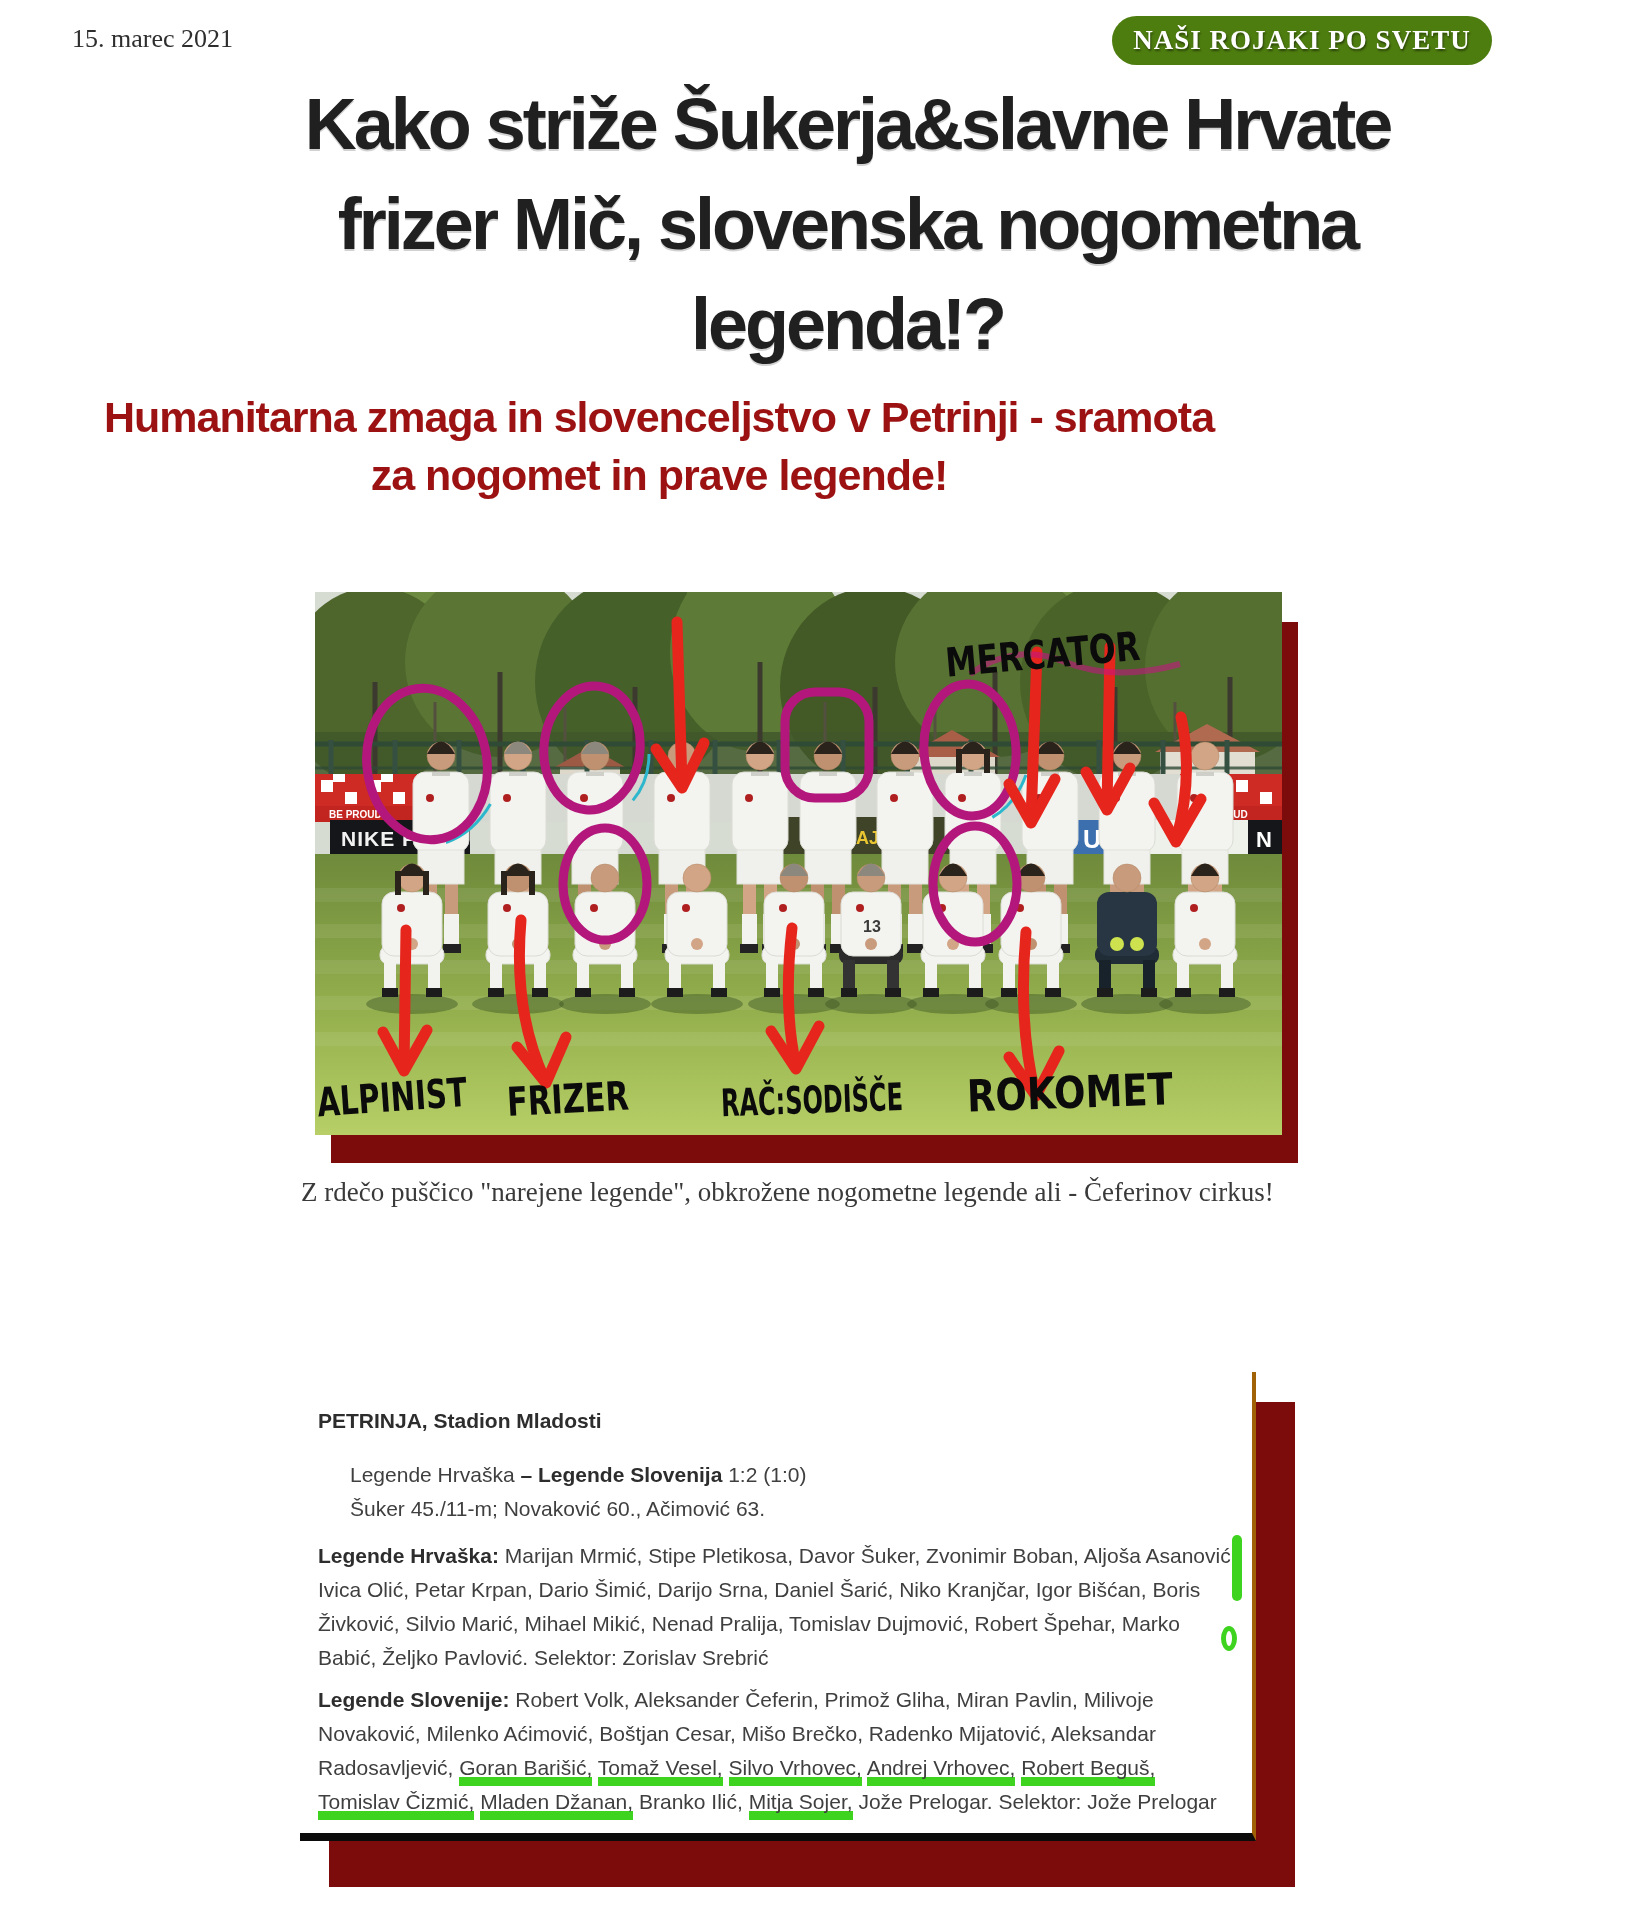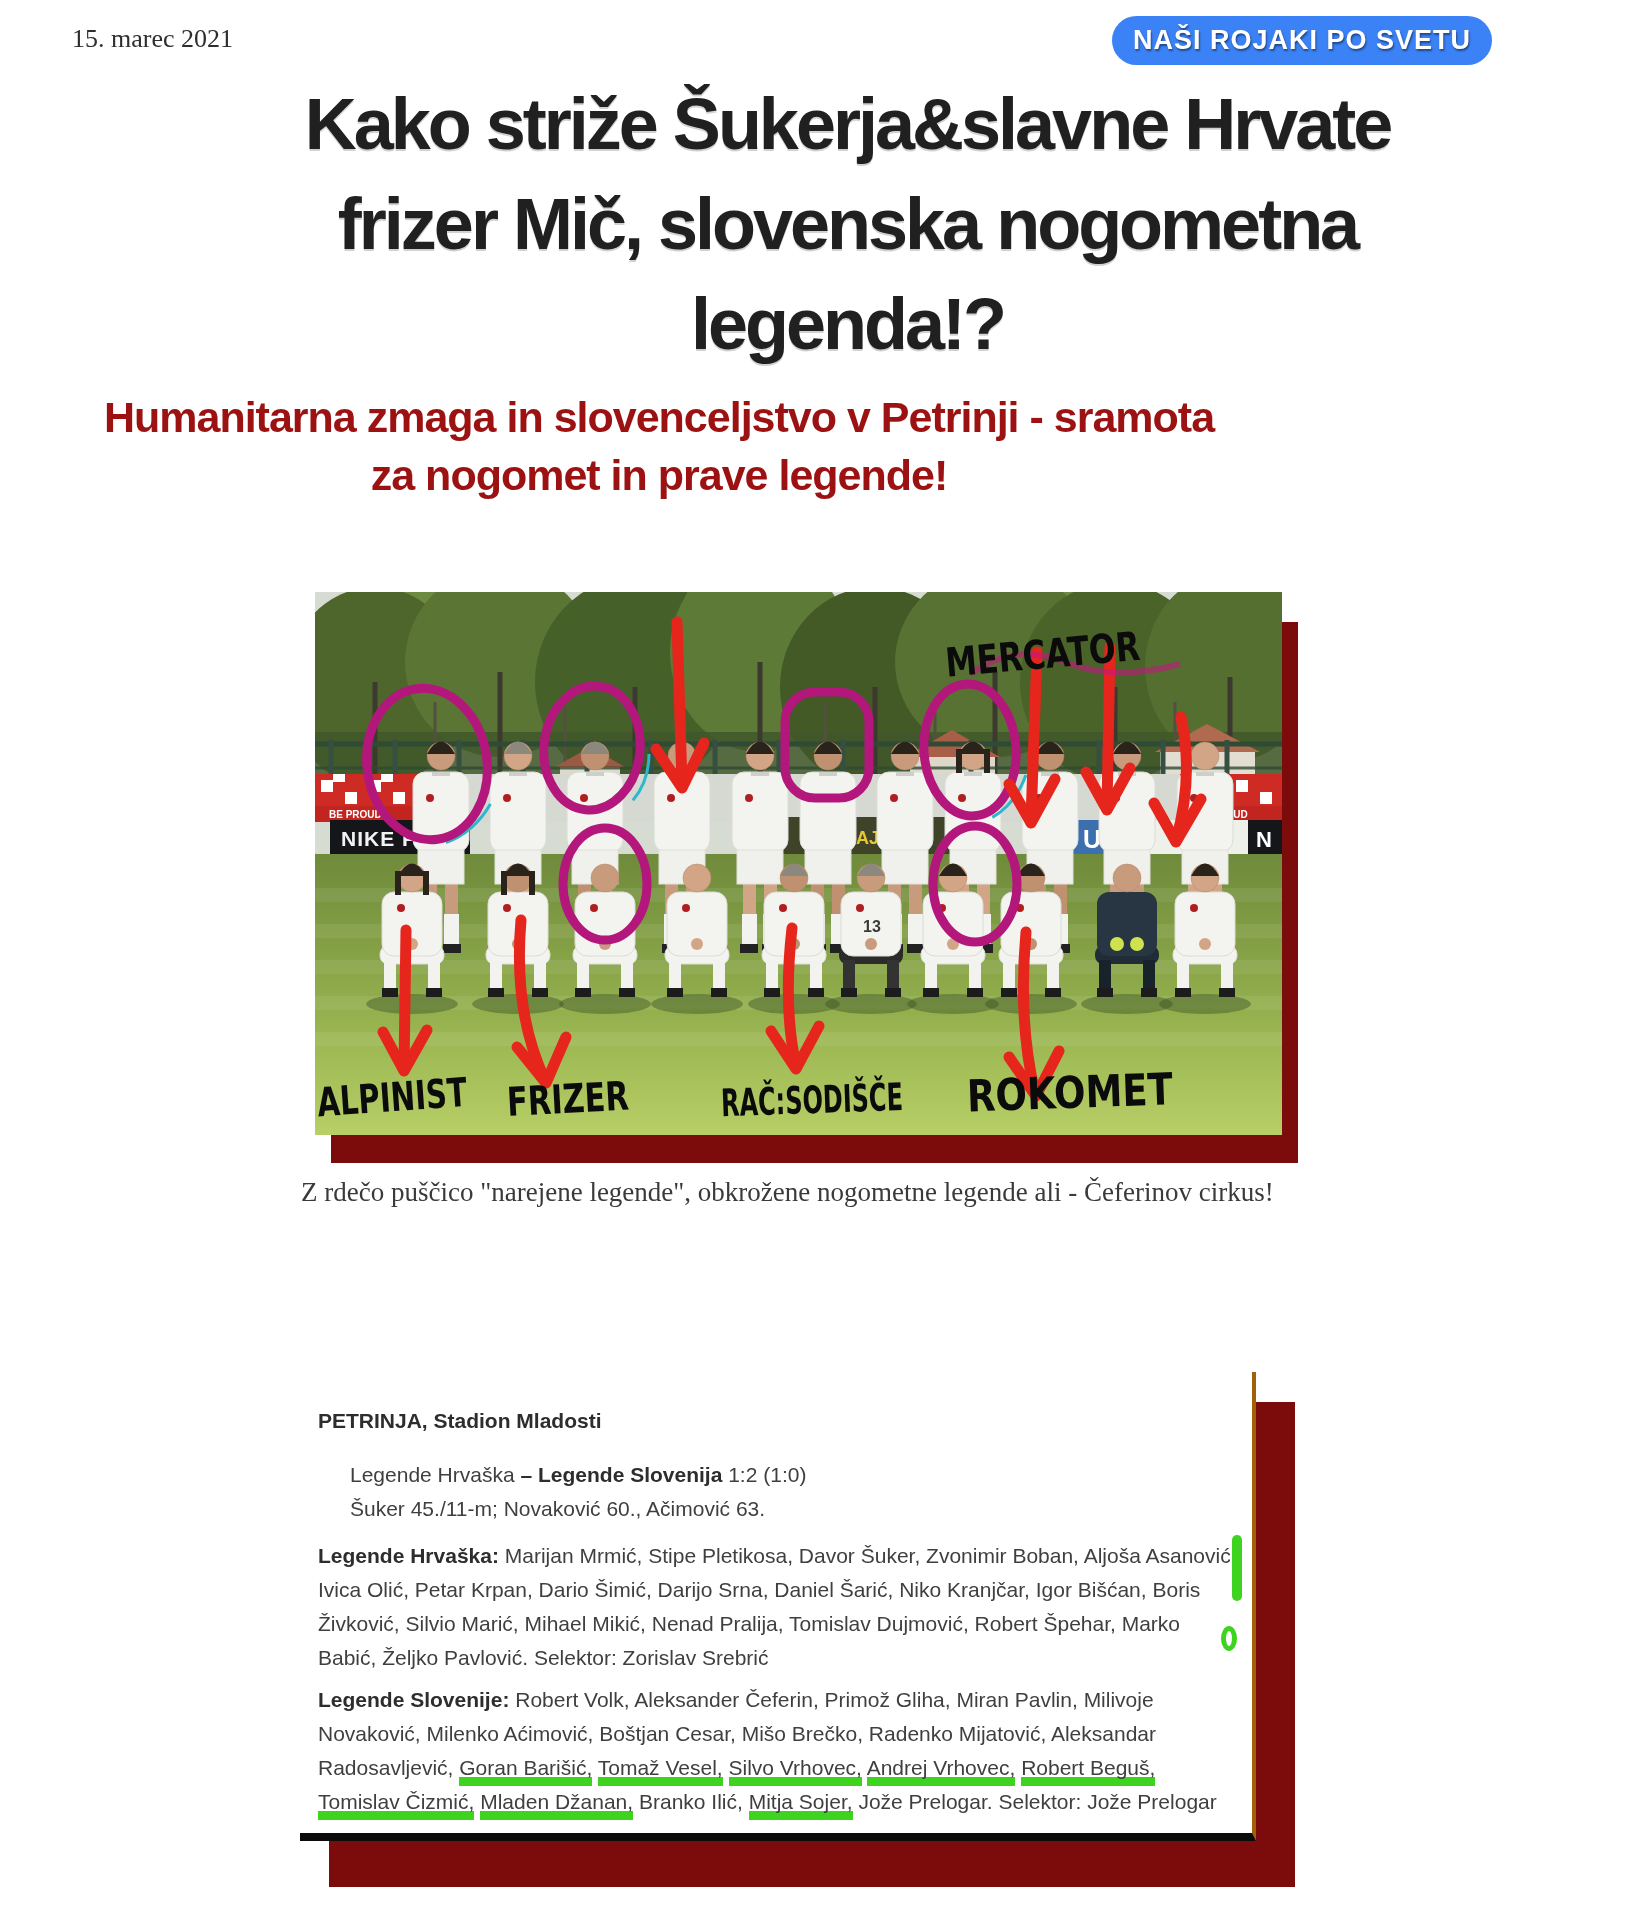--- a/index.html
+++ b/index.html
@@ -1,20 +1,20 @@
 <!DOCTYPE html>
 <html><head>
 <meta charset="utf-8">
 <style>
   html,body{margin:0;padding:0;background:#ffffff;}
   body{width:1631px;height:1920px;position:relative;font-family:"Liberation Sans",sans-serif;overflow:hidden;}
   .date{position:absolute;left:72px;top:24px;font-family:"Liberation Serif",serif;font-size:26px;color:#2e2e2e;}
-  .badge{position:absolute;left:1112px;top:16px;width:380px;height:49px;background:#3b82f6;border-radius:25px;
+  .badge{position:absolute;left:1112px;top:16px;width:380px;height:49px;background:#4d7c0f;border-radius:25px;
          display:flex;align-items:center;justify-content:center;color:#ffffff;font-weight:800;font-size:27px;
-         letter-spacing:1px;text-shadow:1px 2px 2px rgba(0,0,0,.45);}
+         letter-spacing:1px;text-shadow:1px 2px 2px rgba(0,0,0,.45);font-family:Liberation Serif, serif;}
   .headline{position:absolute;left:0;top:74px;width:1631px;text-align:center;color:#202020;
             font-weight:900;font-size:72px;line-height:100px;letter-spacing:-3px;
             text-shadow:0 2px 0 rgba(0,0,0,.18);margin-left:32px;}
   .subheadline{position:absolute;left:0;top:388px;width:1318px;text-align:center;color:#9c1111;
                font-weight:800;font-size:43px;line-height:58px;letter-spacing:-1px;}
   .photo-shadow{position:absolute;left:331px;top:622px;width:967px;height:541px;background:#7c0b0b;}
   .photo{position:absolute;left:315px;top:592px;width:836px;height:543px;}
   .caption{position:absolute;left:301px;top:1170px;width:990px;font-family:"Liberation Serif",serif;
            font-size:27px;line-height:45px;color:#3a3a3a;}
   .match-shadow{position:absolute;left:329px;top:1402px;width:966px;height:485px;background:#7c0b0b;}

